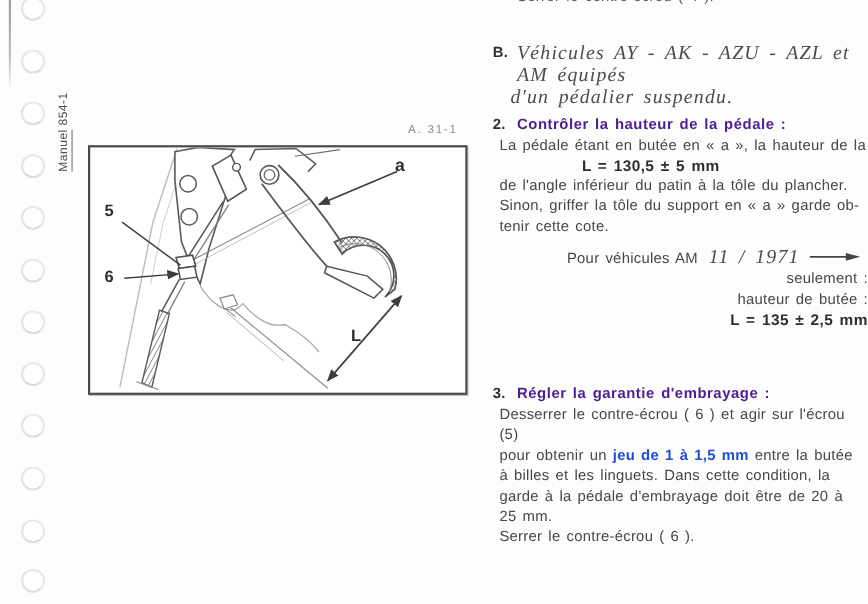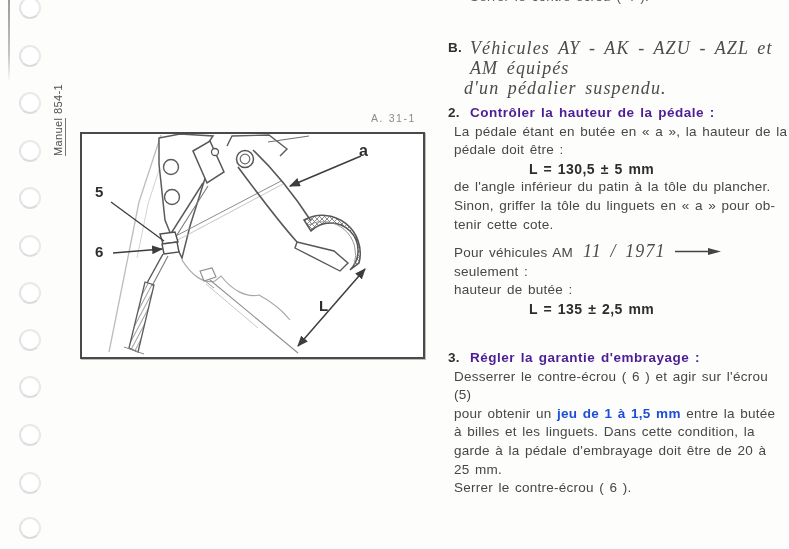--- a/index.html
+++ b/index.html
@@ -40,21 +40,21 @@
   .sec-row{display:flex;}
   .num{flex:0 0 22px;width:22px;font-weight:bold;color:#303030;}
   .heading{font-weight:bold;color:#4c1d95;letter-spacing:.5px;}
   .body{margin-left:6px;}
   .val{font-weight:bold;color:#2d2d2d;padding-left:75px;font-size:14px;
     letter-spacing:.4px;}
   .it{font-family:"Liberation Serif",serif;font-style:italic;font-size:18px;
     letter-spacing:1.1px;word-spacing:3px;color:#4c4c4c;}
   .b-line2{margin-left:16px;}
   .bld{font-weight:bold;color:#1d4ed8;}
-  .am{margin-top:8px;}
+  .am{margin-top:8px;text-align:right;}
   .am-date{margin-left:10px;}
   .arrow-wrap{display:inline-block;margin:0 7px 0 9px;vertical-align:1px;}
   .secB{top:38px;line-height:20px;}
 </style>
 </head>
 <body>
 
 <div class="page-edge"></div>
 <div class="hole" style="top:-3px"></div>
 <div class="hole" style="top:45px"></div>
@@ -156,24 +156,23 @@
   </div>
 </div>
 
 <div class="col" style="left:448px;top:104px;">
   <div class="sec-row">
     <span class="num">2.</span>
     <span class="heading">Contrôler la hauteur de la pédale :</span>
   </div>
   <div class="body">
     <div>La pédale étant en butée en « a », la hauteur de la</div>
-    <div>pédale doit être :</div>
     <div class="val">L = 130,5 ± 5 mm</div>
     <div>de l'angle inférieur du patin à la tôle du plancher.</div>
-    <div>Sinon, griffer la tôle du linguets en « a » pour ob-</div>
+    <div>Sinon, griffer la tôle du support en « a » garde ob-</div>
     <div>tenir cette cote.</div>
     <div class="am">
       <div>
         <span>Pour véhicules AM</span><span class="it am-date">11 / 1971</span><span class="arrow-wrap"><svg width="46" height="9" viewBox="0 0 46 9">
               <line x1="0" y1="4.5" x2="34" y2="4.5" stroke="#444" stroke-width="1.7"></line>
               <polygon points="33,1 46,4.5 33,8" fill="#444"></polygon>
             </svg></span><span>seulement :</span>
       </div>
       <div>hauteur de butée :</div>
       <div class="val">L = 135 ± 2,5 mm</div>

